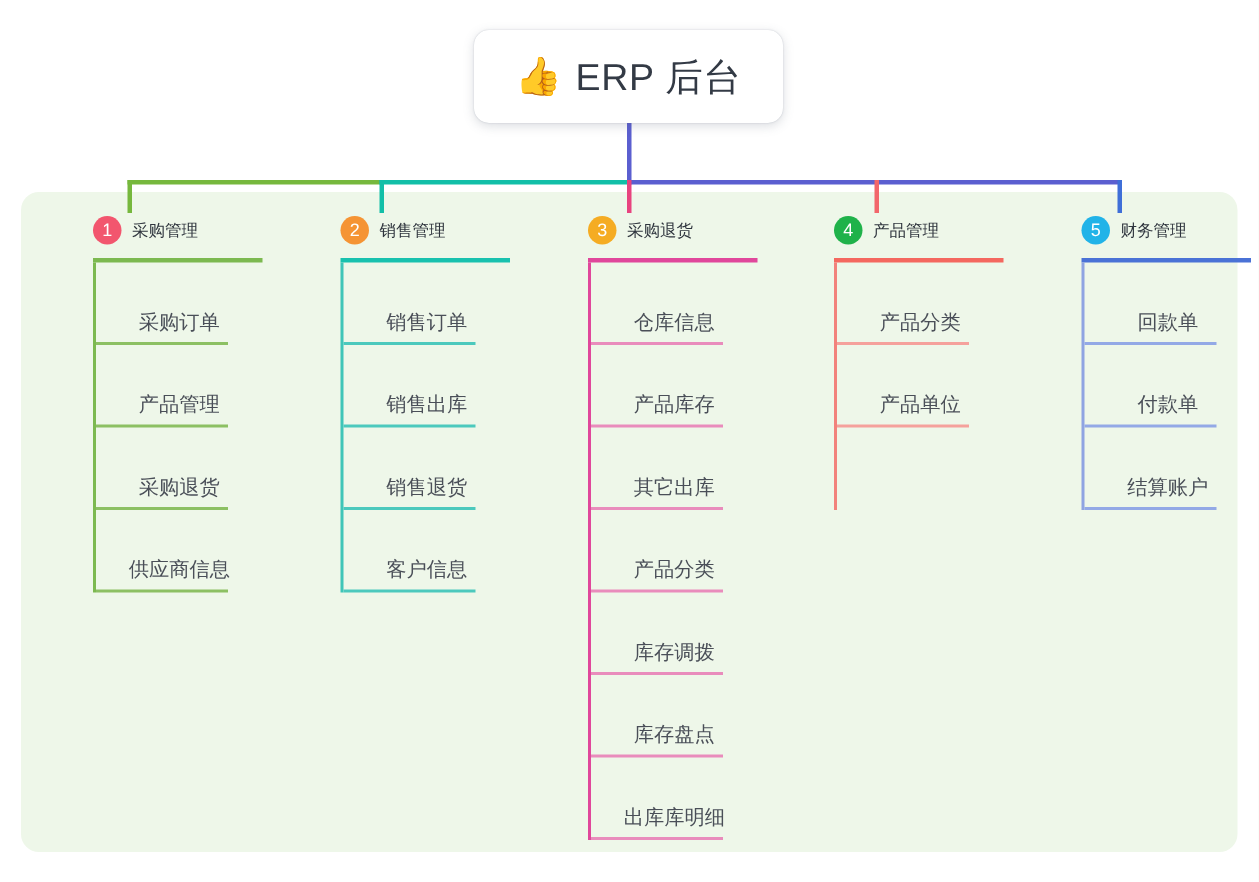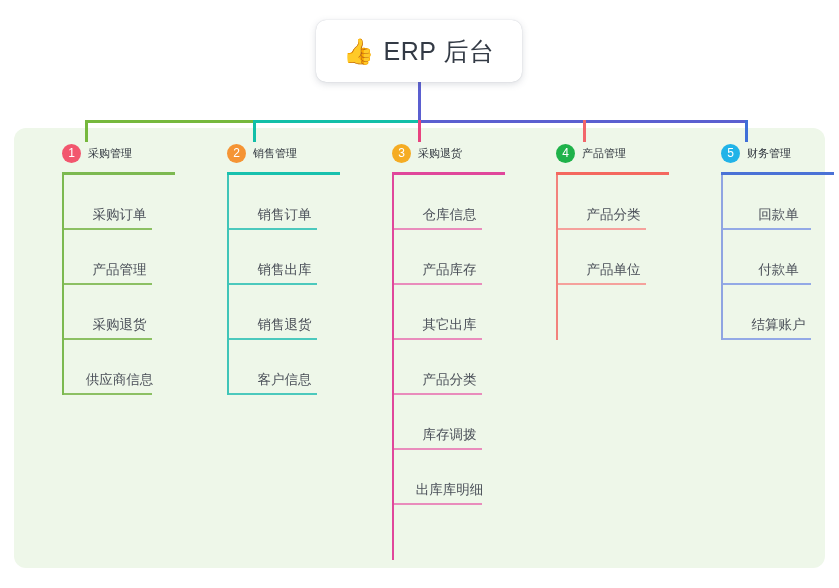--- a/index.html
+++ b/index.html
@@ -223,20 +223,24 @@
         </div>
         <div class="leaf">
           <span class="leaf-label">产品分类</span>
           <div class="leaf-rule" style="background: rgb(233, 140, 188); width: 88px;"></div>
         </div>
         <div class="leaf">
           <span class="leaf-label">库存调拨</span>
           <div class="leaf-rule" style="background: rgb(233, 140, 188); width: 88px;"></div>
         </div>
         <div class="leaf">
+          <span class="leaf-label">库存盘点</span>
+          <div class="leaf-rule" style="background: rgb(233, 140, 188); width: 88px;"></div>
+        </div>
+        <div class="leaf">
           <span class="leaf-label">出库库明细</span>
           <div class="leaf-rule" style="background: rgb(233, 140, 188); width: 88px;"></div>
         </div>
       </div>
     </div>
     <div class="column" style="left: 532px;">
       <div class="col-header">
         <span class="badge" style="background: rgb(31, 178, 74);">4</span>
         <span class="col-title">产品管理</span>
       </div>

